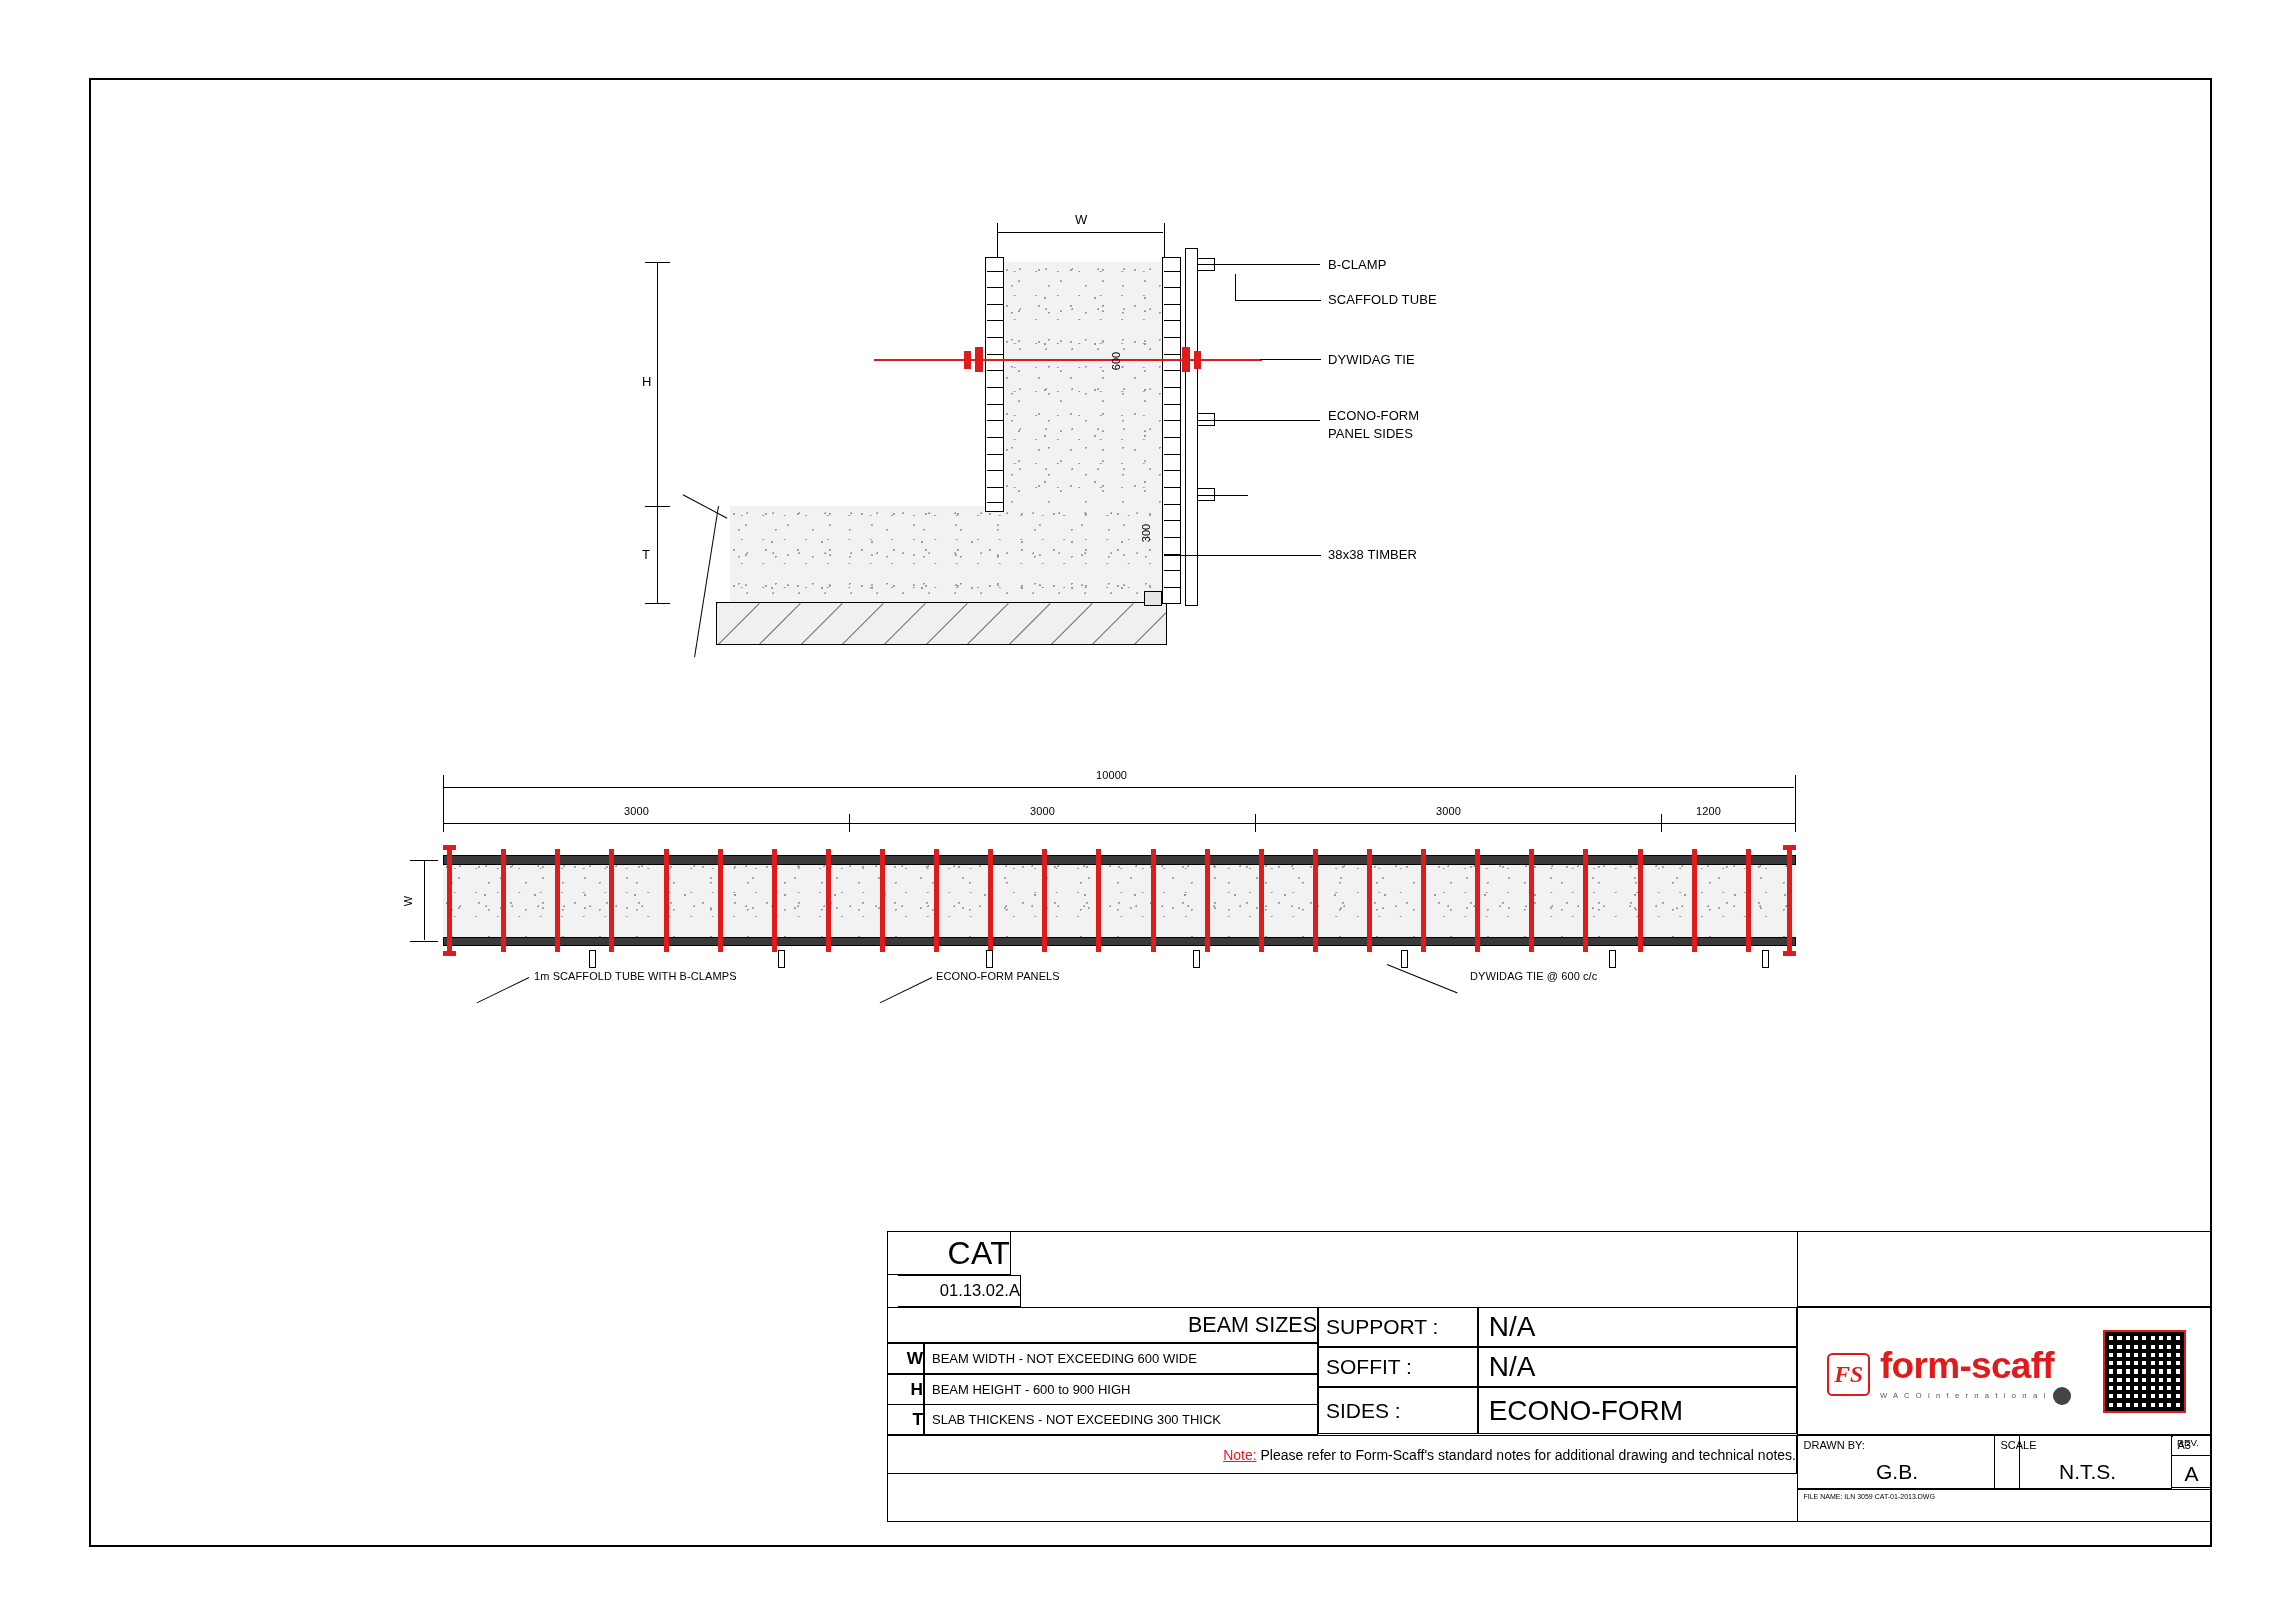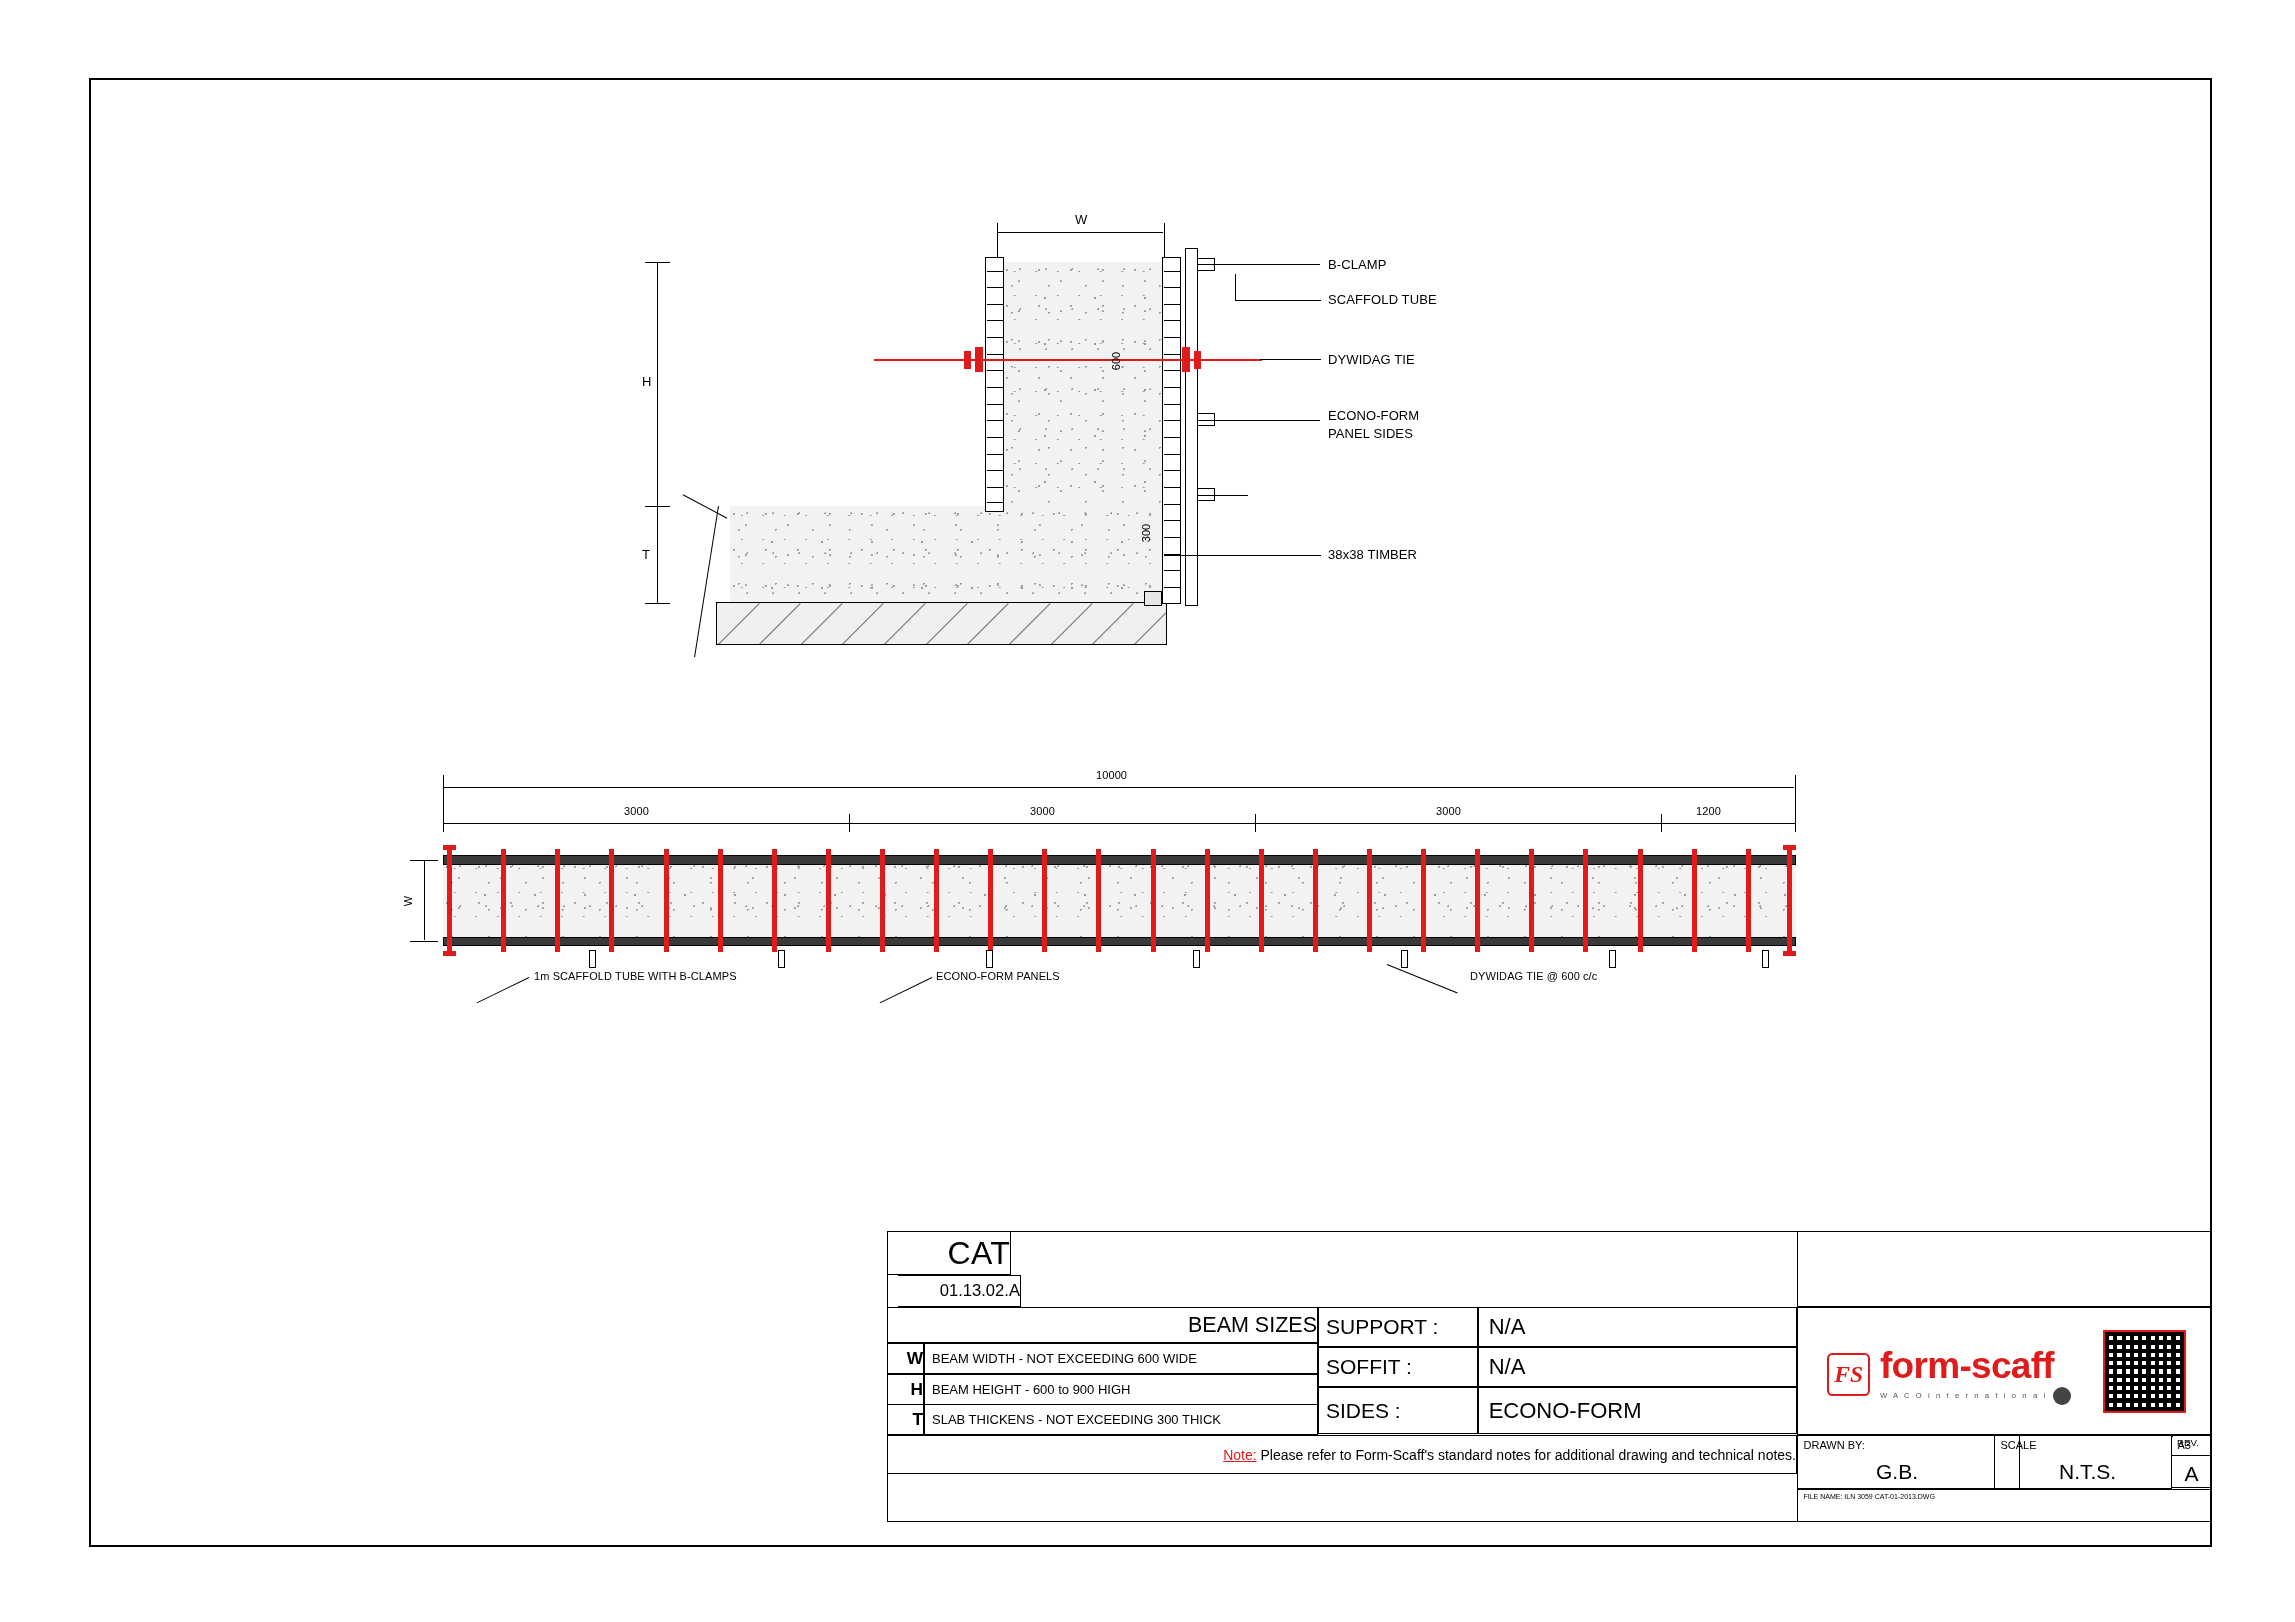--- a/index.html
+++ b/index.html
@@ -48,21 +48,21 @@
   .cell{position:absolute;border:0.7px solid #000;box-sizing:border-box;display:flex;align-items:center;}
   .cell.c{justify-content:flex-end;}
   .t-cat{font-size:32px;letter-spacing:0.3px;}
   .t-catno{font-size:16.6px;}
   .t-desc-lbl{font-size:10.4px;}
   .t-desc{font-size:20px;text-align:center;line-height:1.45;width:100%;}
   .t-beamsizes{font-size:21.5px;}
   .t-rowlbl{font-size:17.3px;font-weight:bold;}
   .t-rowtxt{font-size:13px;}
   .t-field-lbl{font-size:21px;}
-  .t-field-val{font-size:22px;}
+  .t-field-val{font-size:28px;}
   .t-note{font-size:14px;}
   .t-note u{color:#e01b1b;text-decoration:underline;}
   .t-small-lbl{font-size:11px;}
   .t-small-val{font-size:21px;}
   .t-file{font-size:7px;}
 
   
   .logo-box{position:absolute;display:flex;align-items:center;justify-content:center;background:#fff;}
   .logo-fs{width:43px;height:43px;border:2.8px solid #e01b1b;border-radius:5.5px;display:flex;align-items:center;justify-content:center;font-size:23.6px;font-weight:bold;font-style:italic;color:#e01b1b;font-family:"Liberation Serif",serif;}
   .logo-word{font-size:37px;font-weight:bold;color:#e01b1b;letter-spacing:-0.7px;font-family:"Liberation Sans",sans-serif;}

